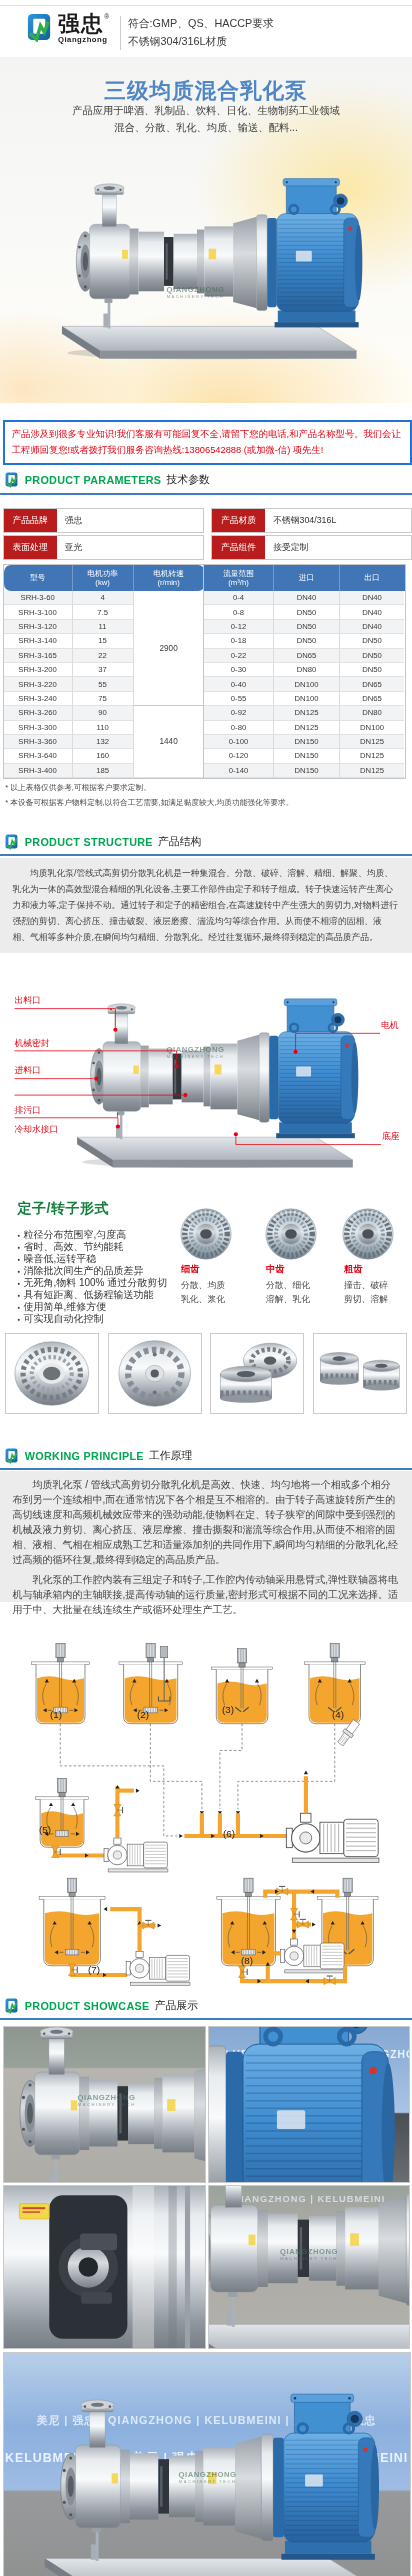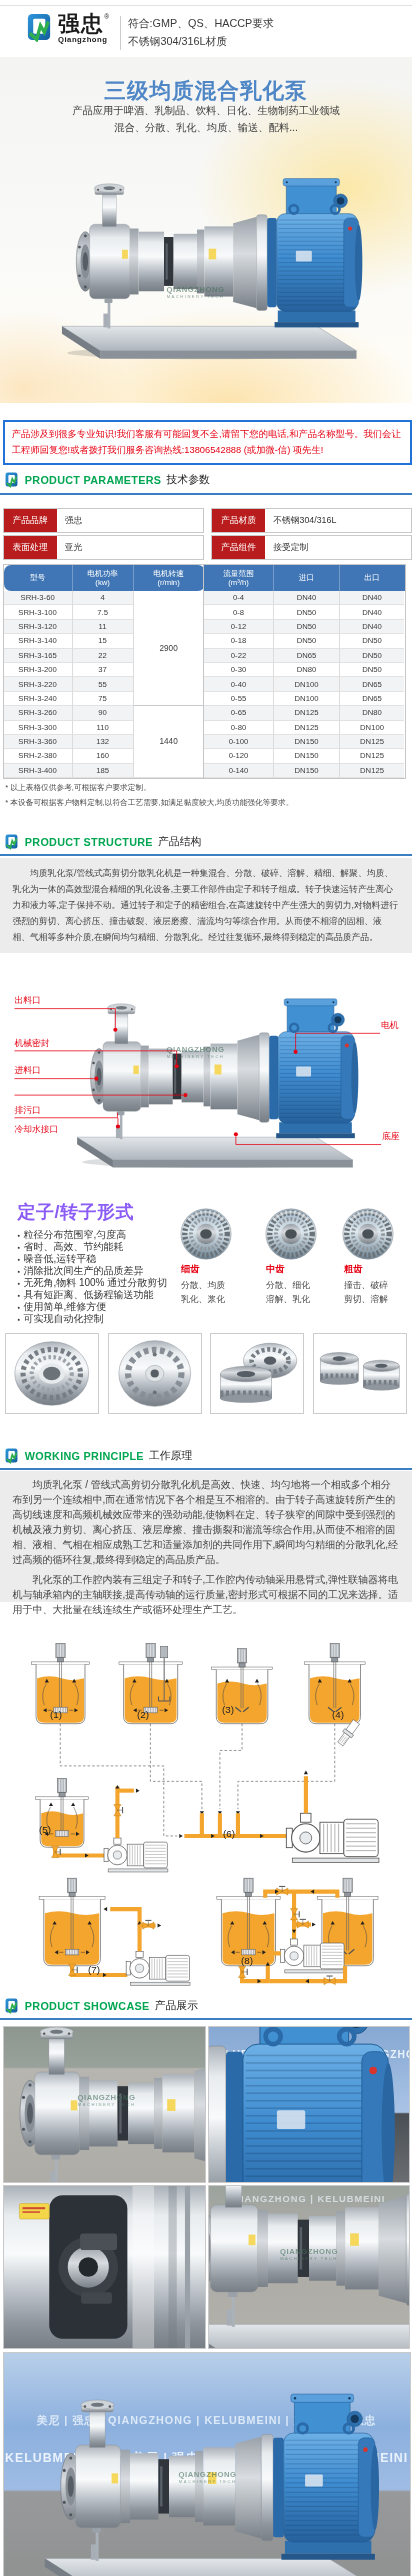--- a/index.html
+++ b/index.html
@@ -44,21 +44,21 @@
       border-bottom:0.5px solid #e2e2e2;border-left:0.5px solid #dcdcdc;background:#fff;}
   .sc.c1{border-left:none;}
   .sc.odd{background:#f2f3f5;}
   .sc.speed{background:#fff;font-size:8.2px;}
   .note{font-size:7.7px;color:#4a4a4a;}
   
   .graybox{left:0;width:387px;padding:0 12.4px;background:#ececec;color:#444;font-size:8.8px;line-height:16px;}
   .graybox p{margin:0;text-indent:2em;}
   
   .rlab{font-size:8.8px;color:#e60012;white-space:nowrap;}
-  .rotor-title{font-size:18px;font-weight:bold;color:#8b5cf6;letter-spacing:0.5px;}
+  .rotor-title{font-size:14px;font-weight:bold;color:#15803d;letter-spacing:0.5px;}
   .feat{font-size:10px;color:#333;line-height:11px;white-space:nowrap;}
   .feat::before{content:"●";font-size:4.6px;margin-right:3.1px;vertical-align:1px;color:#333;}
   .rt-name{font-size:9.3px;font-weight:bold;color:#e60012;}
   .rt-desc{font-size:8.8px;color:#444;line-height:14.4px;}
   .partbox{width:92px;height:79px;border:0.5px solid #ccc;background:#fff;}
   .plabel{font-size:9.8px;color:#222;}
   
   .photo{border:0.5px solid #c9c9c9;overflow:hidden;background:#9a9a98;}
   .banner{position:absolute;left:0;width:100%;text-align:center;color:rgba(240,247,255,.92);
           font-weight:bold;white-space:nowrap;overflow:hidden;letter-spacing:1px;}
@@ -337,21 +337,21 @@
         <div class="sc c1 odd">SRH-3-220</div>
         <div class="sc odd">55</div>
         <div class="sc c1">SRH-3-240</div>
         <div class="sc">75</div>
         <div class="sc c1 odd">SRH-3-260</div>
         <div class="sc odd">90</div>
         <div class="sc c1">SRH-3-300</div>
         <div class="sc">110</div>
         <div class="sc c1 odd">SRH-3-360</div>
         <div class="sc odd">132</div>
-        <div class="sc c1">SRH-2-380</div>
+        <div class="sc c1">SRH-3-640</div>
         <div class="sc">160</div>
         <div class="sc c1 odd">SRH-3-400</div>
         <div class="sc odd">185</div>
         <div class="sc speed" style="grid-column:3;grid-row:1/span 8;border-bottom:0.5px solid #c9c9c9;">2900</div>
         <div class="sc speed" style="grid-column:3;grid-row:9/span 5;">1440</div>
       </div>
   </div>
 
   <div class="abs spec-half" style="left:203px;top:564px;">
     <div class="spec-head" style="grid-template-columns:69px 66px 65px;">
@@ -384,21 +384,21 @@
         <div class="sc odd">DN50</div>
         <div class="sc c1">0-30</div>
         <div class="sc">DN80</div>
         <div class="sc">DN50</div>
         <div class="sc c1 odd">0-40</div>
         <div class="sc odd">DN100</div>
         <div class="sc odd">DN65</div>
         <div class="sc c1">0-55</div>
         <div class="sc">DN100</div>
         <div class="sc">DN65</div>
-        <div class="sc c1 odd">0-65</div>
+        <div class="sc c1 odd">0-92</div>
         <div class="sc odd">DN125</div>
         <div class="sc odd">DN80</div>
         <div class="sc c1">0-80</div>
         <div class="sc">DN125</div>
         <div class="sc">DN100</div>
         <div class="sc c1 odd">0-100</div>
         <div class="sc odd">DN150</div>
         <div class="sc odd">DN125</div>
         <div class="sc c1">0-120</div>
         <div class="sc">DN150</div>

